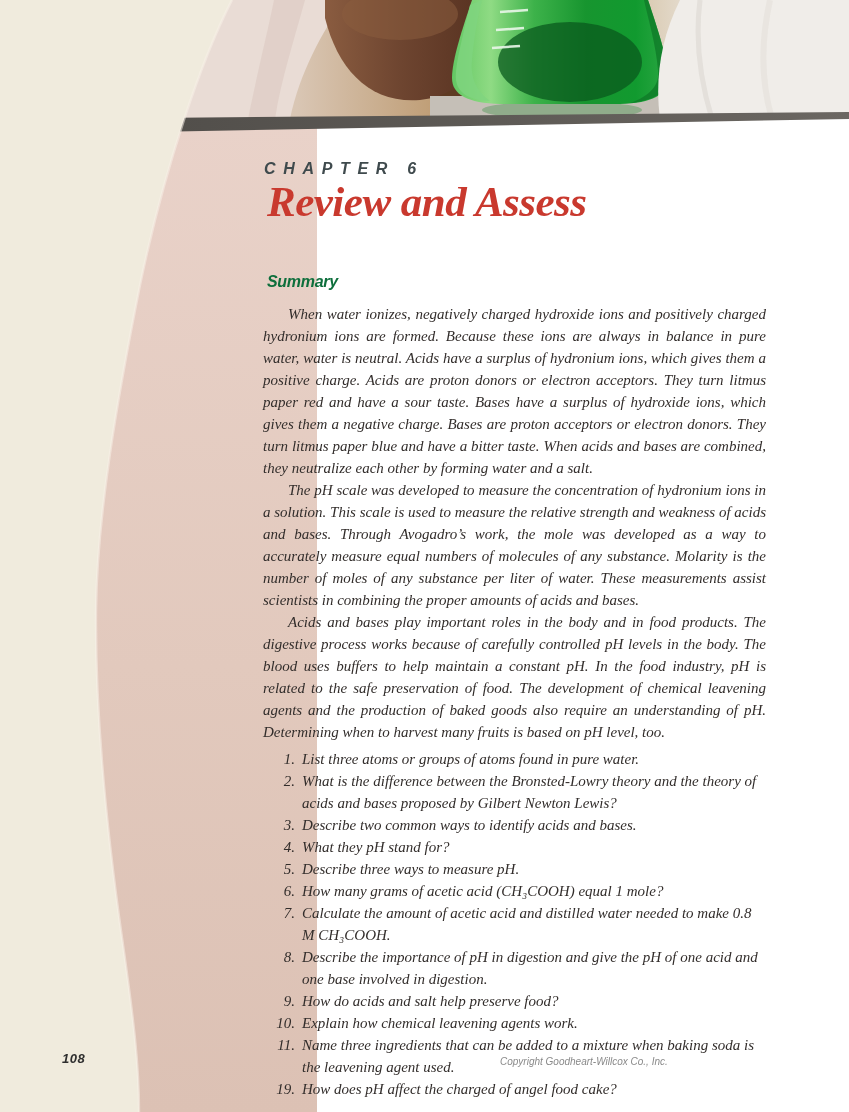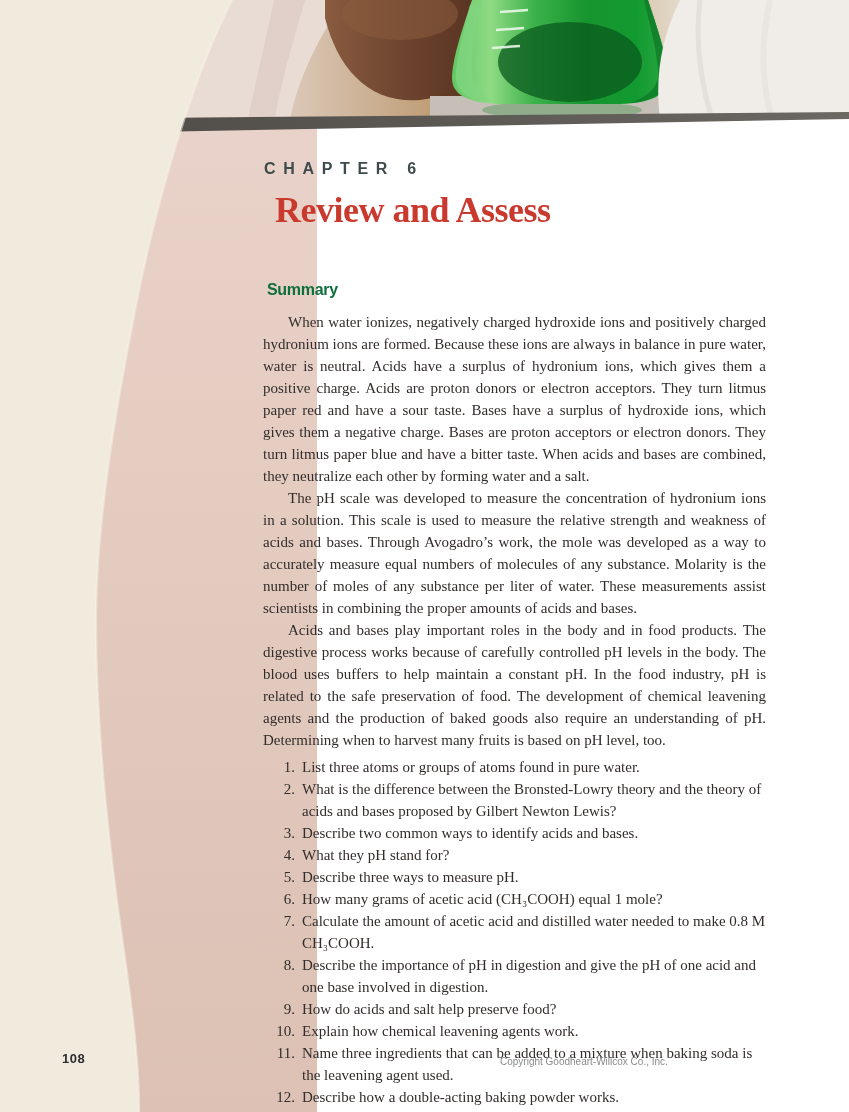--- a/index.html
+++ b/index.html
@@ -1,25 +1,25 @@
 <!DOCTYPE html>
 <html><head>
 <meta charset="utf-8">
 <style>
   html,body{margin:0;padding:0;background:#ffffff;}
   .page{position:relative;width:849px;height:1112px;background:#fff;overflow:hidden;
-        font-family:"Liberation Serif","DejaVu Serif",serif;}
+        font-family:"Liberation Serif","DejaVu Serif",serif;font-style:italic;}
   .art{position:absolute;left:0;top:0;width:849px;height:1112px;display:block;}
 
   .content{position:absolute;left:263px;top:160px;width:503px;}
 
   .chapter-label{font-family:"Liberation Sans","DejaVu Sans",sans-serif;
       font-size:16px;font-weight:bold;color:#3f4a4d;letter-spacing:0.48em;margin:0 0 2px 1px;}
   .chapter-title{font-family:"Liberation Serif","DejaVu Serif",serif;
-      font-size:36px;line-height:40px;font-weight:bold;color:#c9392e;margin:12px;letter-spacing:-0.5px;}
+      font-size:43px;line-height:40px;font-weight:bold;color:#c9392e;margin:4px;letter-spacing:-0.5px;}
 
   .sect-heading{font-family:"Liberation Sans","DejaVu Sans",sans-serif;
       font-size:16px;line-height:28px;font-weight:bold;color:#0e6f3c;margin:4px;letter-spacing:-0.3px;}
   .summary-heading{margin-top:46px;}
   .check-heading{margin-top:7px;}
 
   .body-copy{font-size:15px;line-height:22px;color:#322d2b;}
   .paragraphs{margin-top:7px;}
   .body-para{margin:0;text-indent:25px;text-align:justify;}
 
@@ -166,24 +166,20 @@
         </li>
         <li>
           <span class="num">10.</span>
           <span class="txt">Explain how chemical leavening agents work.</span>
         </li>
         <li>
           <span class="num">11.</span>
           <span class="txt">Name three ingredients that can be added to a mixture when baking soda is the leavening agent used.</span>
         </li>
         <li>
-          <span class="num">12.</span>
-          <span class="txt">Describe how a double-acting baking powder works.</span>
-        </li>
-        <li>
           <span class="num">19.</span>
           <span class="txt">How does pH affect the charged of angel food cake?</span>
         </li>
       </ol>
   </div>
 
   <div class="page-number">108</div>
   <div class="copyright">Copyright Goodheart-Willcox Co., Inc.</div>
 </div>
 

